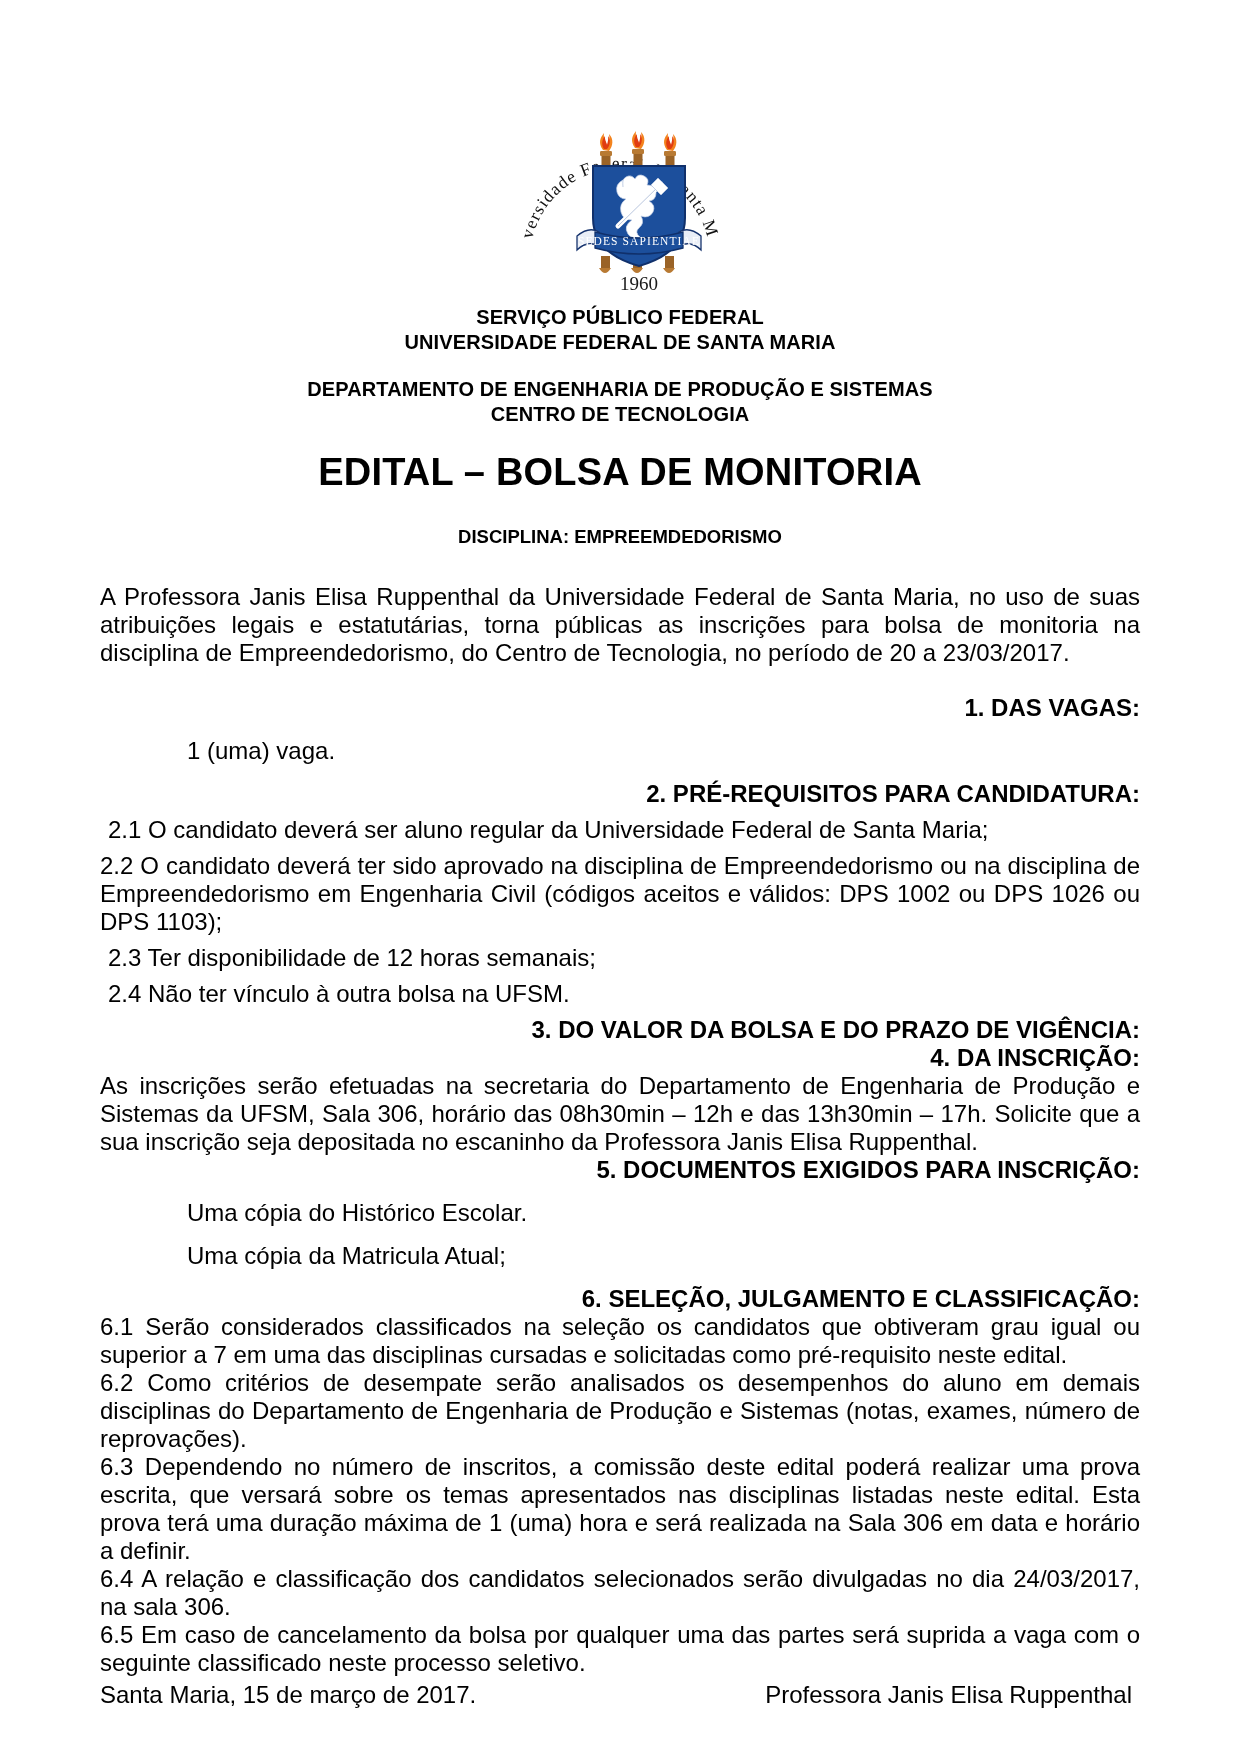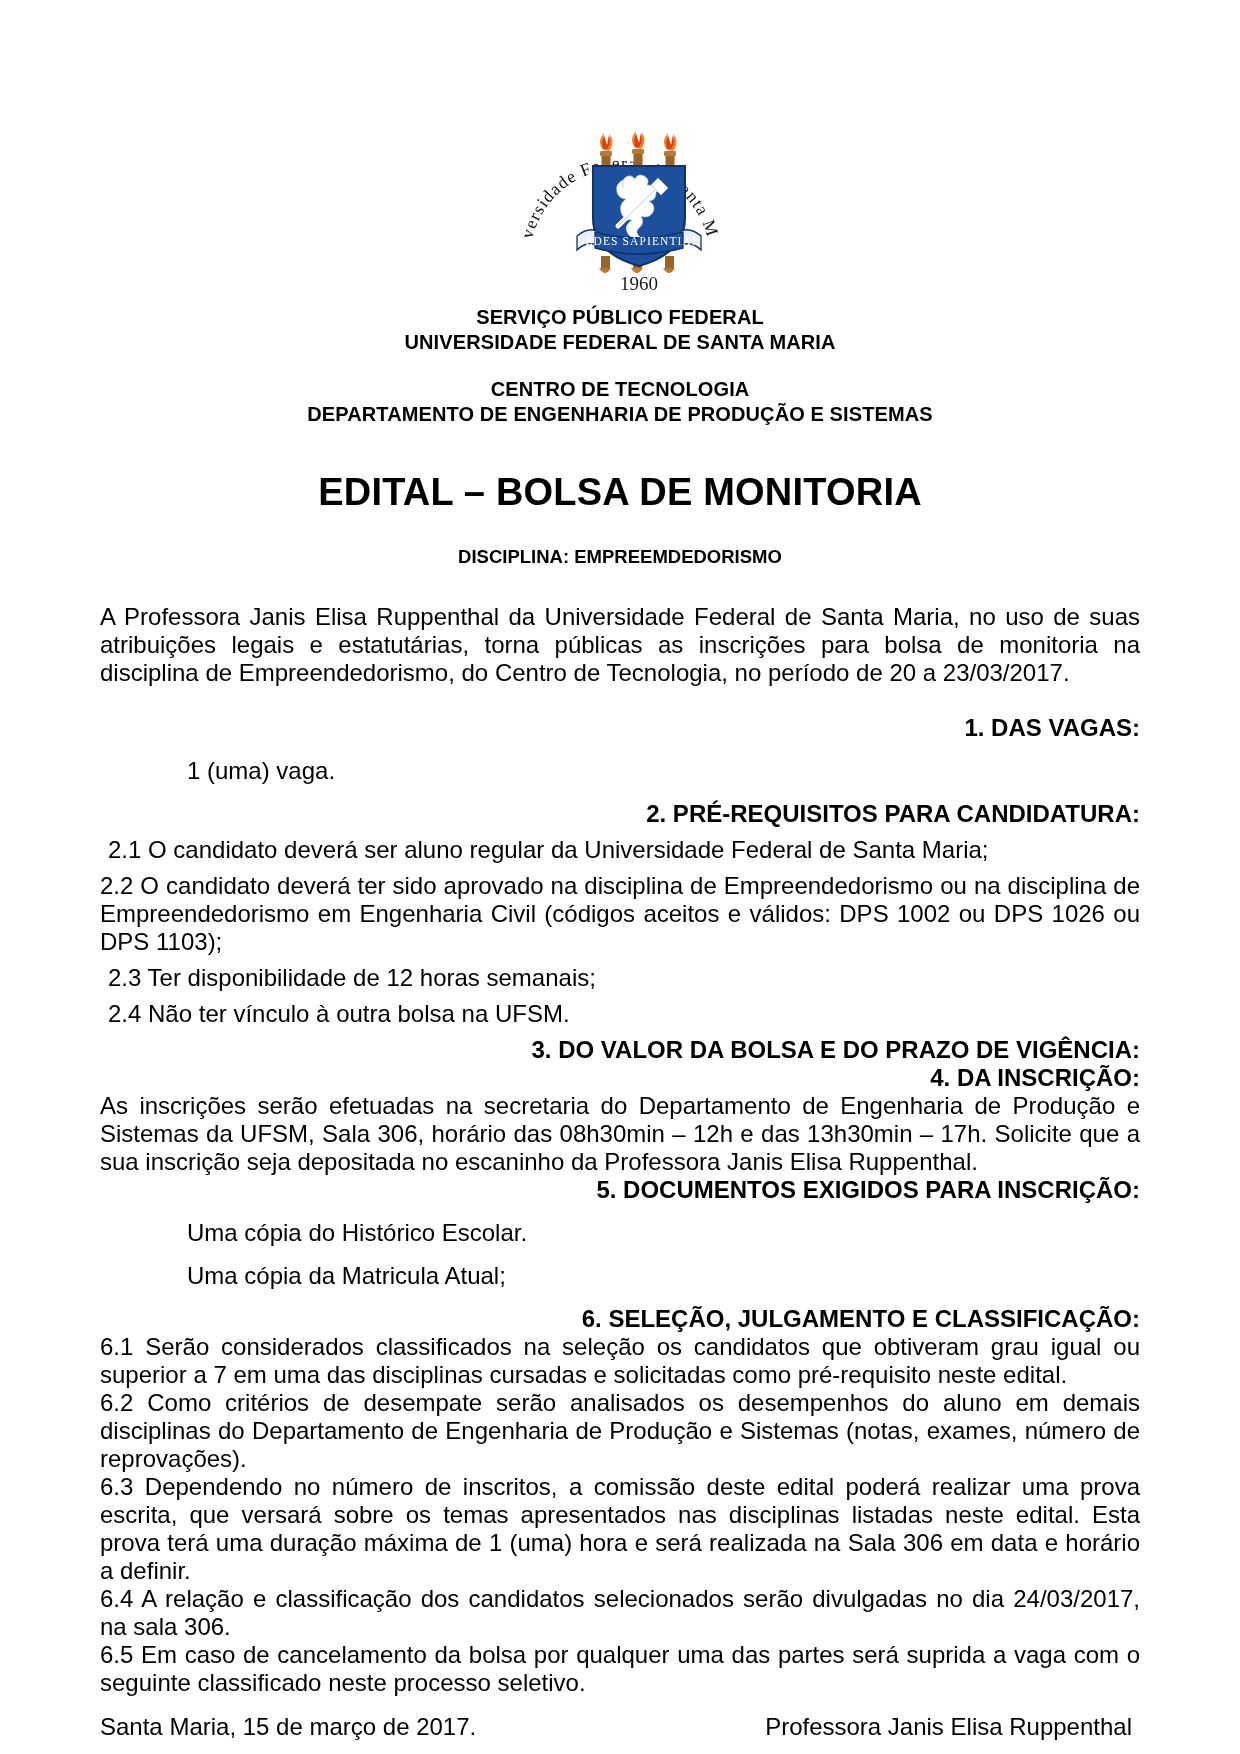--- a/index.html
+++ b/index.html
@@ -47,21 +47,21 @@
     line-height: 25px;
     letter-spacing: .1px;
   }
   .hdr-gap { height: 22px; }
 
   .doc-title {
     text-align: center;
     font-size: 38px;
     font-weight: bold;
     line-height: 46px;
-    margin-top: 42px;
+    margin-top: 22px;
     letter-spacing: .2px;
   }
   .doc-subtitle {
     text-align: center;
     font-size: 18.5px;
     font-weight: bold;
     line-height: 24px;
     margin-top: 30px;
   }
 
@@ -89,21 +89,21 @@
   }
   .plain {
     margin: 8px;
     text-align: left;
   }
 
   .sign-row {
     display: flex;
     justify-content: space-between;
     align-items: baseline;
-    margin-top: 16px;
+    margin-top: 4px;
   }
   .sign-left { text-align: left; }
   .sign-right {
     font-weight: normal;
     text-align: center;
     padding-right: 8px;
   }
 </style>
 </head>
 <body>
@@ -183,22 +183,22 @@
 
         <text x="124" y="182" text-anchor="middle" font-family="Liberation Serif, serif" font-size="19" fill="#1a1a1a">1960</text>
       </svg>
     </div>
   </div>
 
   <div class="hdr-block">
     <div class="hdr-line">SERVIÇO PÚBLICO FEDERAL</div>
     <div class="hdr-line">UNIVERSIDADE FEDERAL DE SANTA MARIA</div>
     <div class="hdr-gap"></div>
+    <div class="hdr-line">DEPARTAMENTO DE ENGENHARIA DE PRODUÇÃO E SISTEMAS</div>
     <div class="hdr-line">CENTRO DE TECNOLOGIA</div>
-    <div class="hdr-line">DEPARTAMENTO DE ENGENHARIA DE PRODUÇÃO E SISTEMAS</div>
   </div>
 
   <h1 class="doc-title">EDITAL – BOLSA DE MONITORIA</h1>
   <div class="doc-subtitle">DISCIPLINA: EMPREEMDEDORISMO</div>
 
   <div class="body-wrap">
 
     <p class="para">A Professora Janis Elisa Ruppenthal da Universidade Federal de Santa Maria, no uso de suas atribuições legais e estatutárias, torna públicas as inscrições para bolsa de monitoria na disciplina de Empreendedorismo, do Centro de Tecnologia, no período de 20 a 23/03/2017.</p>
 
     <div class="spacer-sm"></div>

